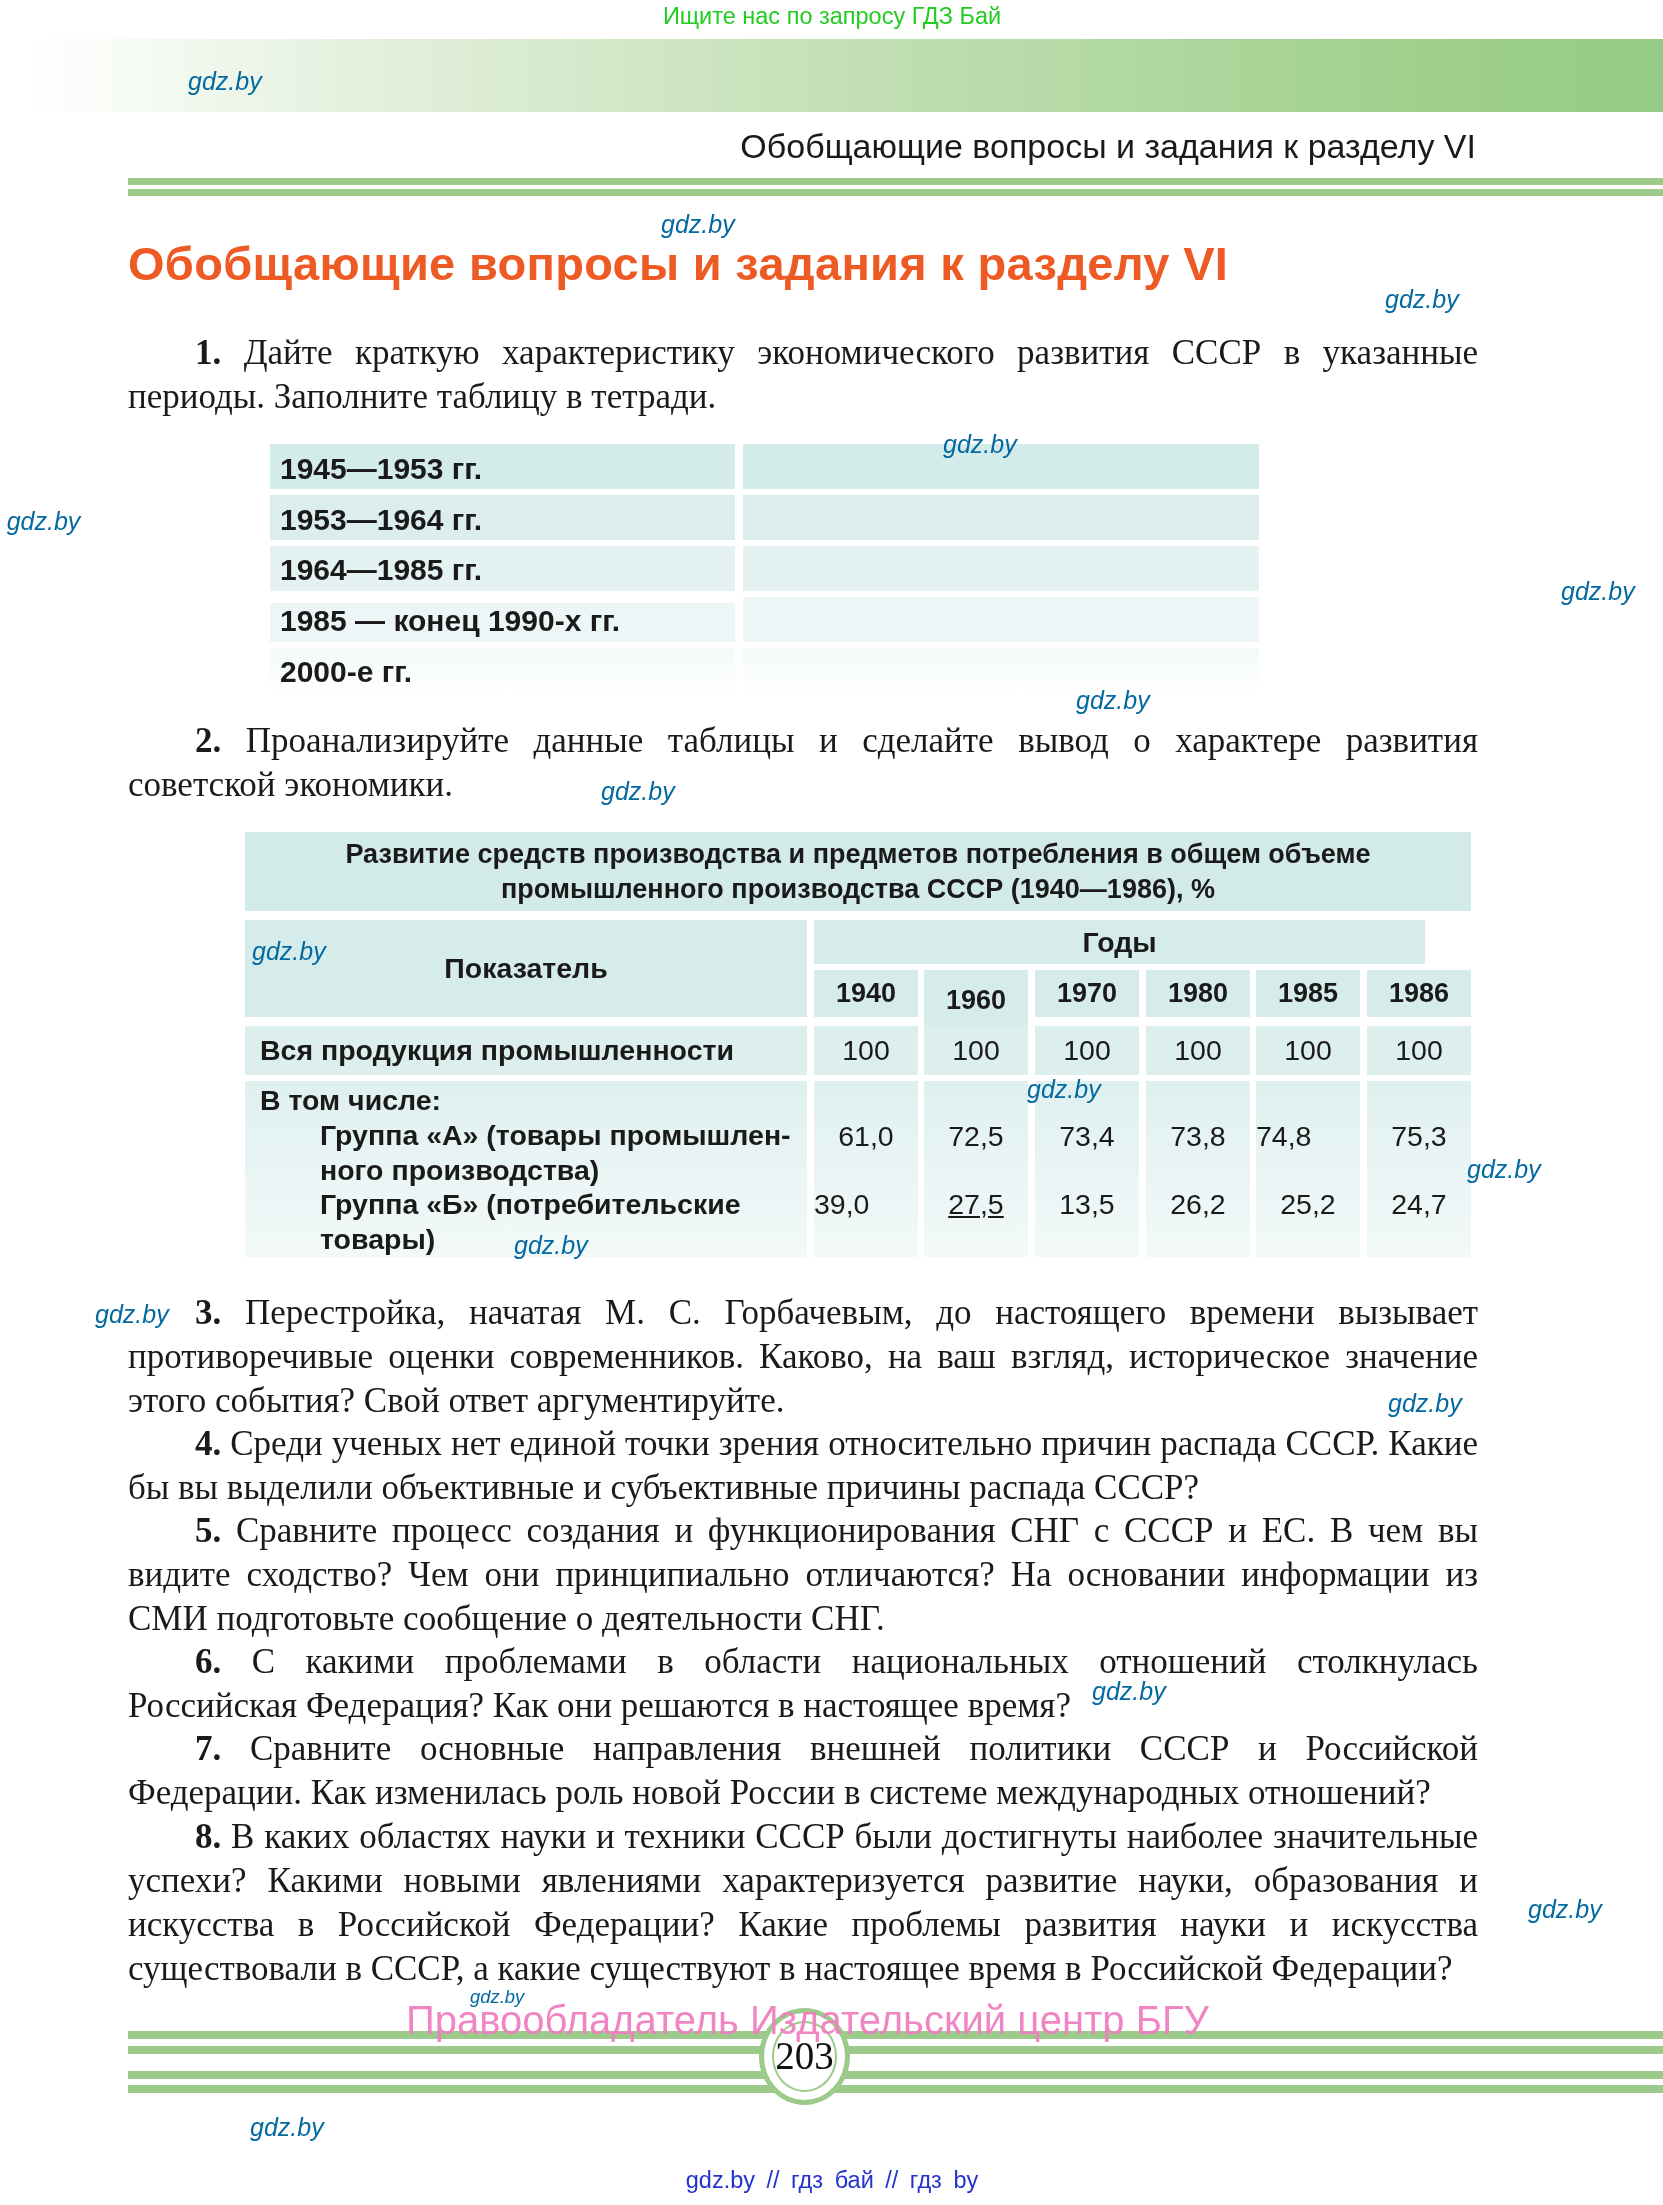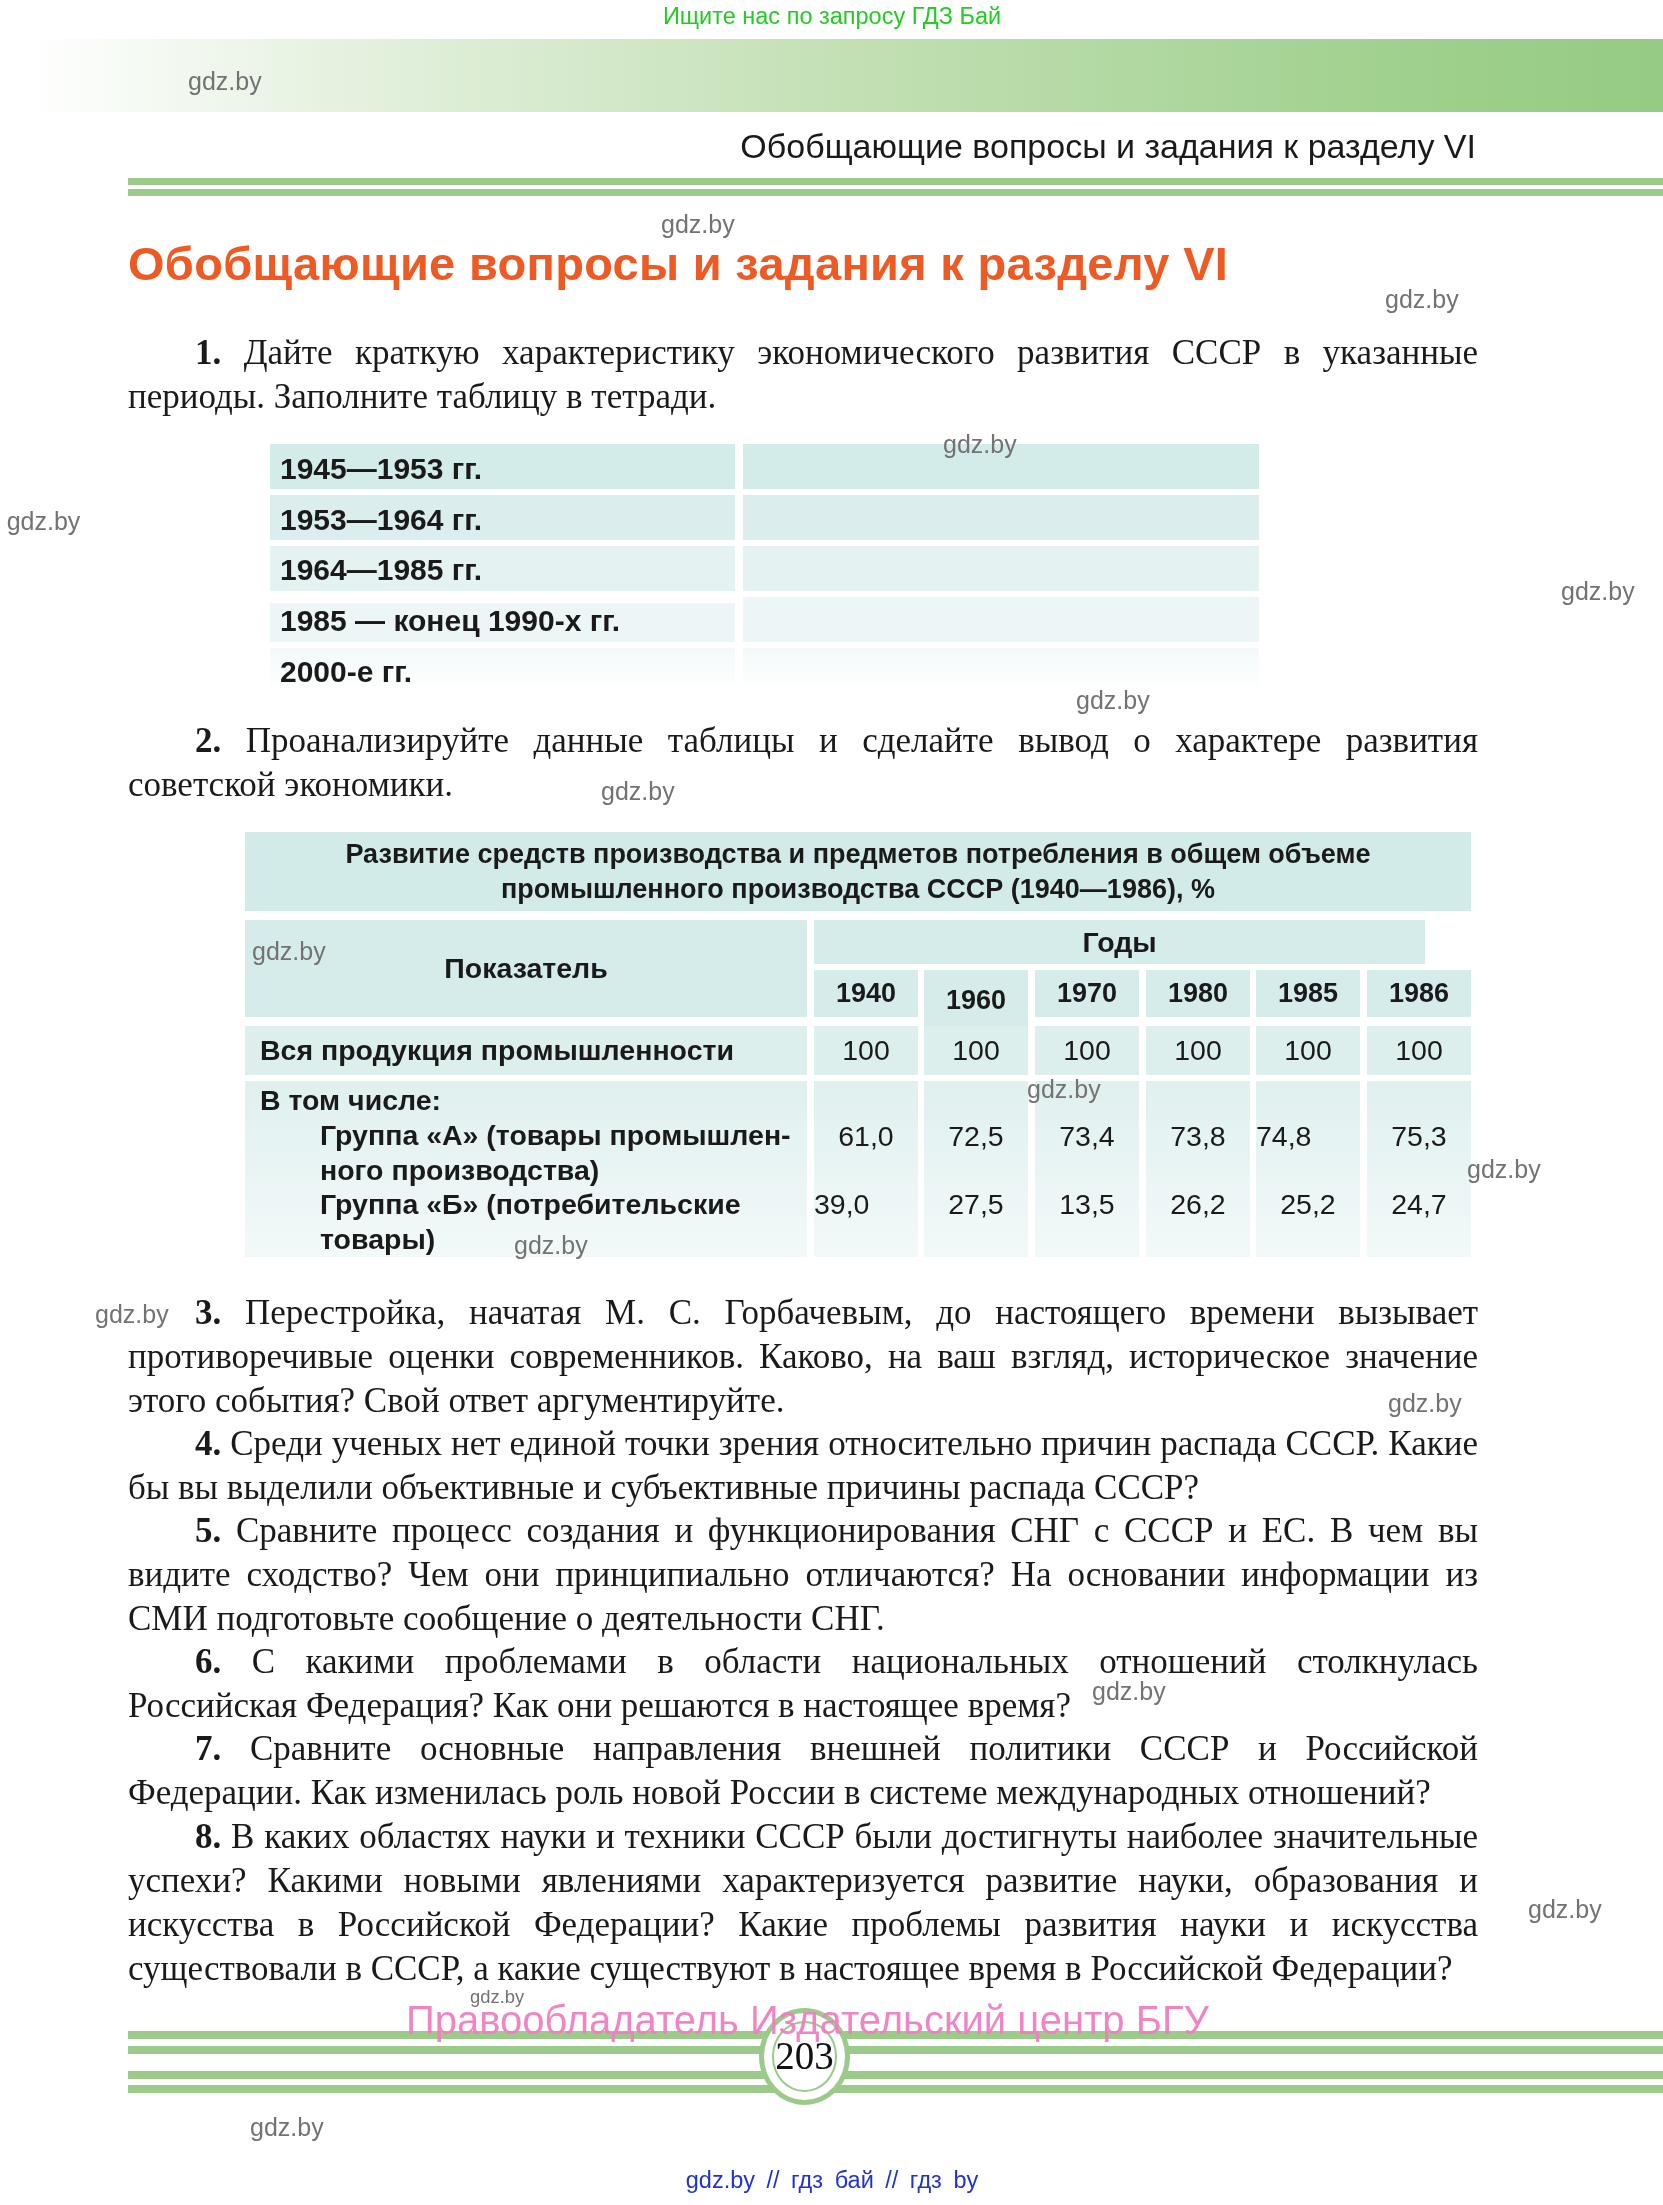--- a/index.html
+++ b/index.html
@@ -1,18 +1,18 @@
 <!DOCTYPE html>
 <html style="font-size:13.4px"><head>
 <meta charset="utf-8">
 <style>
   html, body { margin:0; padding:0; }
   body { width:1664px; height:2205px; position:relative; background:#ffffff; overflow:hidden; font-family:"Liberation Sans", sans-serif; color:#1a1a1a; }
   .abs { position:absolute; }
-  .wm { position:absolute; font-family:"Liberation Sans", sans-serif; font-size:25px; color:#737373; white-space:nowrap; }
+  .wm { position:absolute; font-family:"Liberation Sans", sans-serif; font-size:25px; color:#0369a1; white-space:nowrap;font-style:italic; }
   .top-search { left:0; width:1664px; top:3.4px; text-align:center; color:#22cc22; font-size:23.5px; font-family:"Liberation Sans", sans-serif; }
   .band { left:25px; top:39px; width:1638px; height:73px; background:linear-gradient(to right, #ffffff 0%, #e4f1de 20%, #c3e0b5 50%, #9fd08d 85%, #95cb84 100%); }
   .running-header { right:188px; top:127px; font-size:34px; color:#1a1a1a; white-space:nowrap; }
   .hline { position:absolute; left:128px; right:0; height:6.7px; background:#9bca8a; }
   .title { left:128px; top:236px; font-size:47px; font-weight:bold; color:#ee5a24; white-space:nowrap; letter-spacing:0.3px; }
   .para { position:absolute; left:128px; width:1350px; font-family:"Liberation Serif", serif; font-size:35px; line-height:44px; text-align:justify; color:#1a1a1a; }
   .para .num { font-weight:bold; }
   .para .indent { display:inline-block; width:67px; }
   
   .t1 { position:absolute; left:241px; top:444px; width:989px;padding-left:29px; }
@@ -127,21 +127,21 @@
   <div class="cell" style="left:790px;top:200px;width:104px;text-align:center;">73,4</div>
   <div class="cell" style="left:901px;top:200px;width:104px;text-align:center;">73,8</div>
   <div class="cell" style="left:1011px;top:200px;width:119px;text-align:left;">74,8</div>
   <div class="cell" style="left:1122px;top:200px;width:104px;text-align:center;">75,3</div>
 
   <div class="cell" style="left:75px;top:267px;font-weight:bold;line-height:35px;">
     <div>Группа «Б» (потребительские</div>
     <div>товары)</div>
   </div>
   <div class="cell" style="left:569px;top:268px;width:104px;text-align:left;">39,0</div>
-  <div class="cell" style="left:679px;top:268px;width:104px;text-align:center;">27,5</div>
+  <div class="cell" style="left:679px;top:268px;width:104px;text-align:center;text-decoration:underline;">27,5</div>
   <div class="cell" style="left:790px;top:268px;width:104px;text-align:center;">13,5</div>
   <div class="cell" style="left:901px;top:268px;width:104px;text-align:center;">26,2</div>
   <div class="cell" style="left:1011px;top:268px;width:104px;text-align:center;">25,2</div>
   <div class="cell" style="left:1122px;top:268px;width:104px;text-align:center;">24,7</div>
 </div>
 <div class="wm" style="left:252px;top:937px;">gdz.by</div>
 <div class="wm" style="left:1027px;top:1075px;">gdz.by</div>
 <div class="wm" style="left:1467px;top:1155px;">gdz.by</div>
 <div class="wm" style="left:514px;top:1231px;">gdz.by</div>
 

